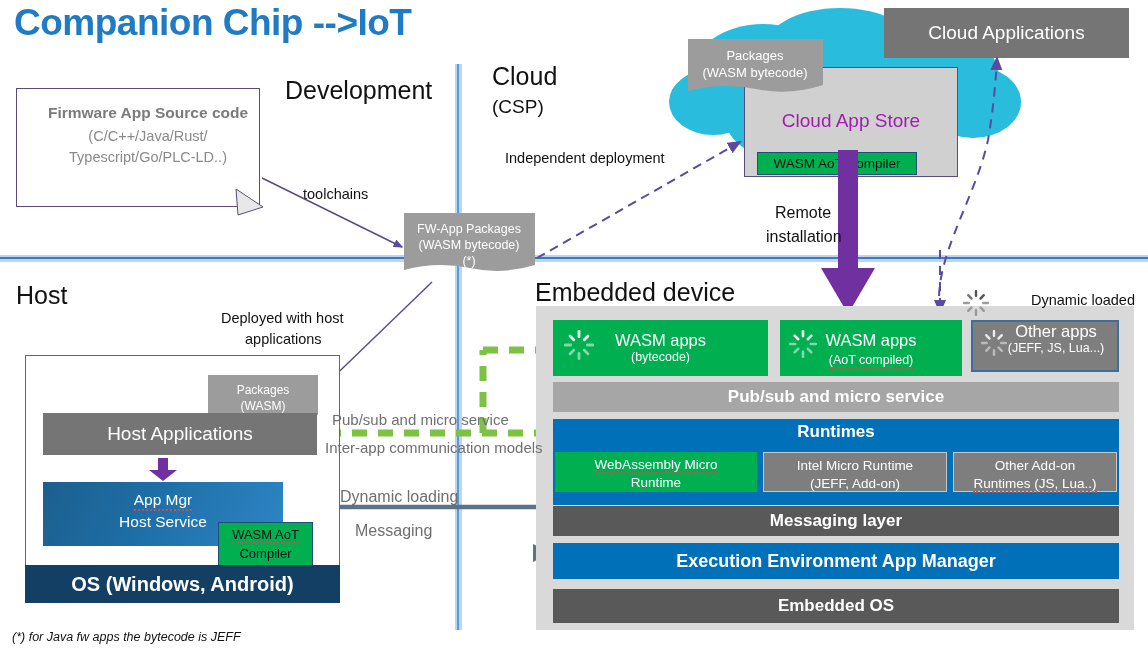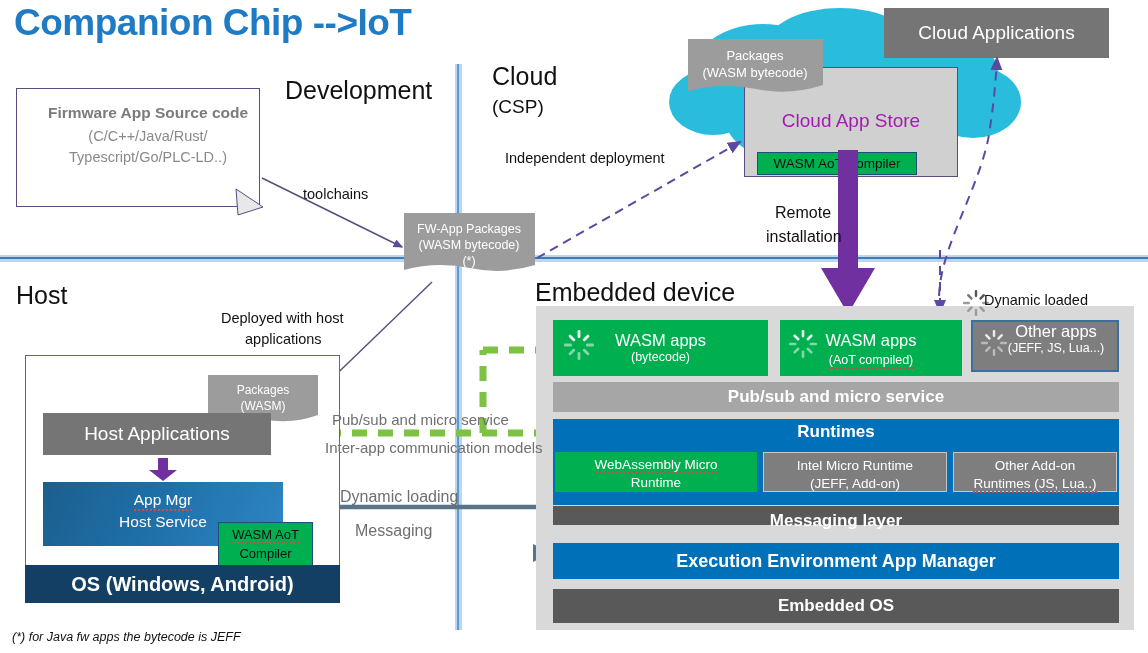--- a/index.html
+++ b/index.html
@@ -44,30 +44,30 @@
   #cloud{left:655px;top:6px;width:370px;height:180px;}
 
   #clstore{left:744px;top:67px;width:214px;height:110px;background:#D0D0D0;
            border:1px solid #5B4A7E;box-sizing:border-box;}
   #clstore .ttl{font-size:19px;color:#a21caf;text-align:center;margin-top:42px;}
   #clstore .aot{position:absolute;left:12px;top:84px;width:160px;height:23px;
                 background:#00AF50;border:1px solid #1F4E79;box-sizing:border-box;
                 font-size:13.5px;color:#111;text-align:center;line-height:21px;}
   .sq-underline{border-bottom:2px dotted #D04B4B;}
 
-  #cloudapps{left:884px;top:8px;width:225px;height:50px;background:#757575;
+  #cloudapps{left:884px;top:8px;width:245px;height:50px;background:#757575;
              color:#fff;font-size:19px;text-align:center;line-height:50px;}
 
   
   #bigarrow{left:820px;top:150px;width:56px;height:166px;}
 
   
   #host-box{left:25px;top:355px;width:315px;height:248px;border:1px solid #6B5E8C;
             background:#fff;box-sizing:border-box;}
-  #hostapps{left:43px;top:413px;width:228px;height:42px;background:#757575;
+  #hostapps{left:43px;top:413px;width:274px;height:42px;background:#757575;
             color:#fff;font-size:19px;text-align:center;line-height:42px;}
   #appmgr{left:43px;top:482px;width:240px;height:64px;
           background:linear-gradient(115deg,#1C5F8E 0%,#1E6FA8 45%,#2E86C4 100%);
           color:#fff;font-size:15.5px;text-align:center;}
   #appmgr .l1{margin-top:9px;}
   #appmgr .l2{margin-top:2px;}
   #osbar{left:25px;top:565px;width:315px;height:38px;background:#123F63;color:#fff;
          font-size:20px;font-weight:bold;text-align:center;line-height:38px;}
   #hostaot{left:218px;top:522px;width:95px;height:45px;background:#00AF50;
            border:1px solid #1F4E79;box-sizing:border-box;font-size:13px;color:#111;
@@ -92,32 +92,32 @@
 
   #pubsub{left:553px;top:382px;width:566px;height:30px;font-size:17px;line-height:30px;}
   #runtimes{left:553px;top:419px;width:566px;height:86px;}
   #runtimes .hdr{font-size:17px;font-weight:bold;line-height:26px;}
   .rt{position:absolute;top:33px;height:40px;box-sizing:border-box;font-size:13.5px;
       line-height:1.35;padding-top:4px;}
   #rt1{left:2px;width:202px;background:#00AF50;}
   #rt2{left:210px;width:184px;background:#7E7E7E;border:1px solid #C8C8C8;}
   #rt3{left:400px;width:164px;background:#7E7E7E;border:1px solid #C8C8C8;}
 
-  #msglayer{left:553px;top:506px;width:566px;height:19px;font-size:17px;line-height:30px;}
+  #msglayer{left:553px;top:506px;width:566px;height:30px;font-size:17px;line-height:30px;}
   #eeam{left:553px;top:543px;width:566px;height:36px;font-size:18px;line-height:36px;}
   #embos{left:553px;top:589px;width:566px;height:34px;font-size:17px;line-height:34px;}
 
   
   .lbl{font-size:14.5px;color:#111;white-space:nowrap;}
   .lbl-gray{font-size:15px;color:#6F6F6F;white-space:nowrap;}
   #l-toolchains{left:303px;top:186px;}
   #l-indep{left:505px;top:150px;}
   #l-remote1{left:775px;top:204px;}
   #l-remote2{left:766px;top:228px;}
-  #l-dynload{left:984px;top:292px;font-size:14.5px;}
+  #l-dynload{left:1031px;top:292px;font-size:14.5px;}
   #l-deployed1{left:221px;top:310px;}
   #l-deployed2{left:245px;top:331px;}
   #l-pubsub2{left:332px;top:411px;}
   #l-interapp{left:325px;top:439px;}
   #l-dynloading{left:340px;top:488px;}
   #l-messaging{left:355px;top:522px;}
   #footnote{left:12px;top:630px;font-size:12.5px;font-style:italic;color:#111;}
 
   svg{overflow:visible;}
 </style>

